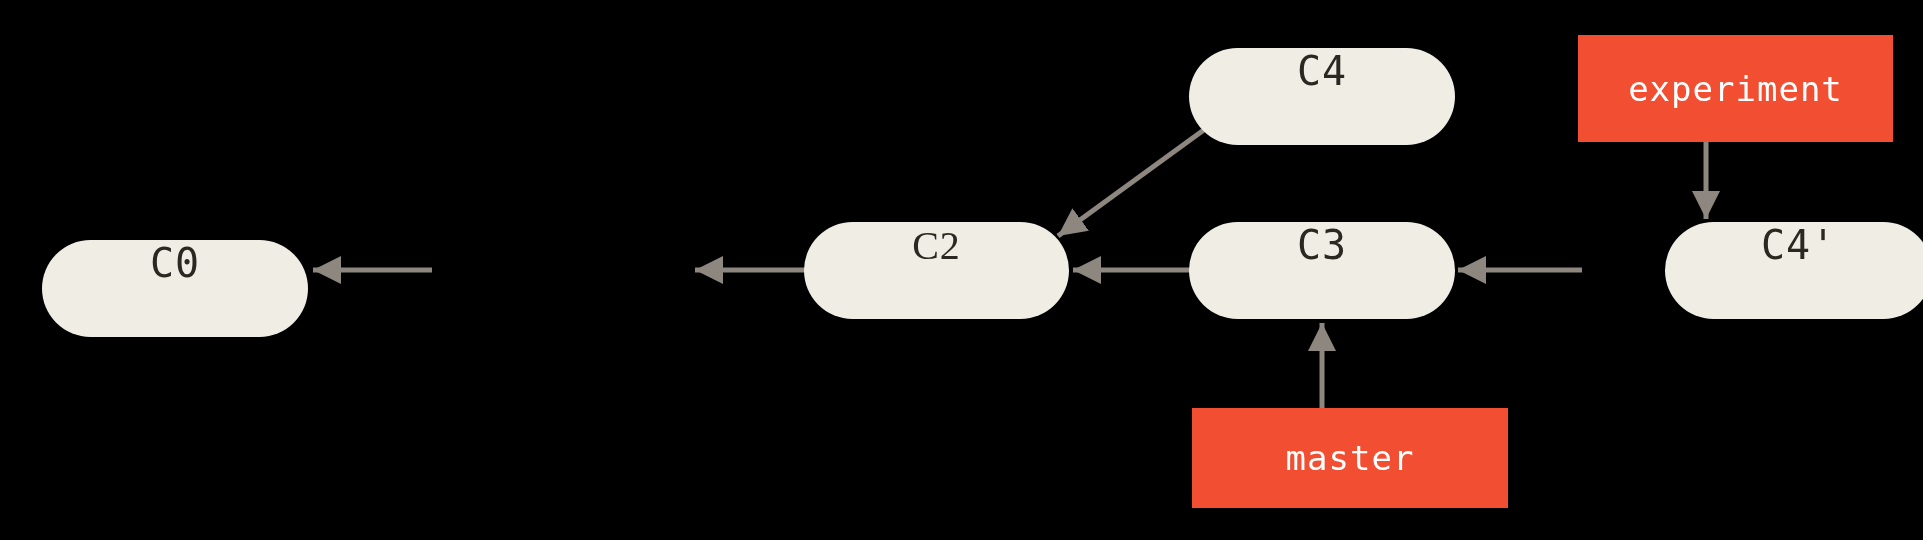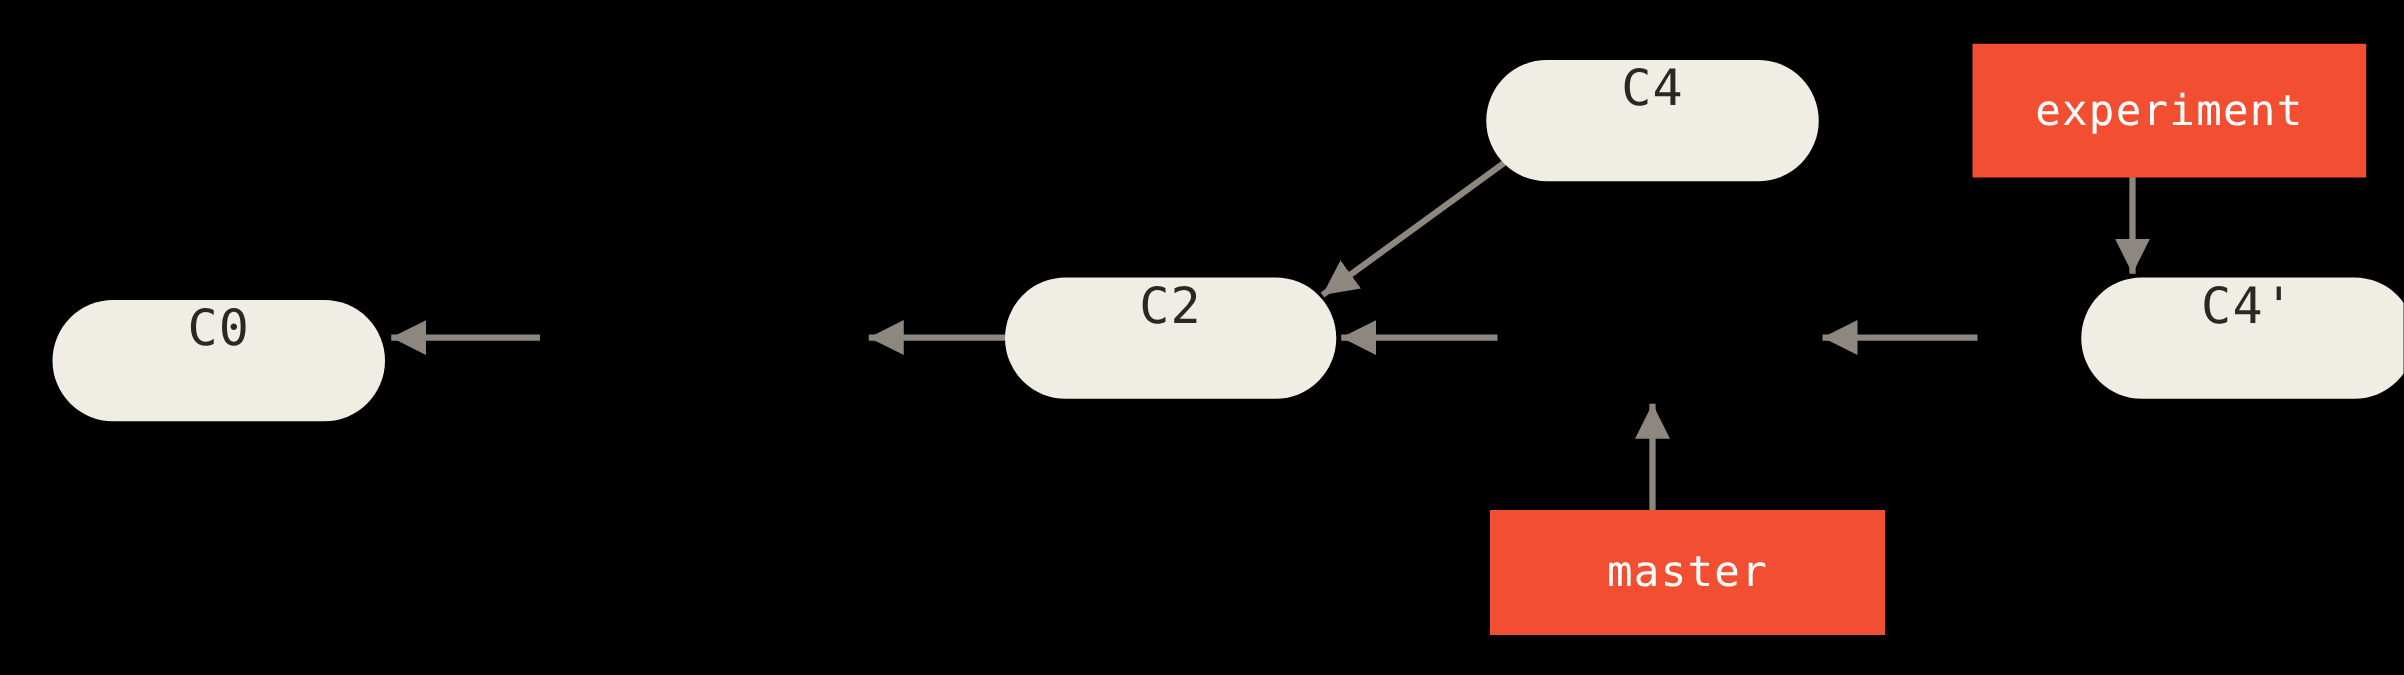--- a/index.html
+++ b/index.html
@@ -50,21 +50,21 @@
     color: var(--branch-text, #ffffff);
     display: flex;
     align-items: center;
     justify-content: center;
     font-size: 34px;
     letter-spacing: 1px;
   }
   
   #node-c0       { left: 42px;   top: 208px; width: 266px; margin-top: 32px; }
   #node-c1       { left: 423px;  top: 222px; width: 266px; }
-  #node-c2       { left: 804px;  top: 222px; width: 265px; }
+  #node-c2       { left: 804px;  top: 222px; width: 265px; font-family: Liberation Serif, serif; }
   #node-c3       { left: 1189px; top: 222px; width: 266px; }
   #node-c4       { left: 1189px; top: 48px;  width: 266px; }
   #node-c4prime  { left: 1665px; top: 222px; width: 267px; }
   #branch-experiment { left: 1578px; top: 35px;  width: 315px; height: 107px; }
   #branch-master     { left: 1192px; top: 408px; width: 316px; height: 100px; }
 </style>
 </head>
 <body>
 
 <div class="canvas">
@@ -83,20 +83,23 @@
     <line class="arrow-line" x1="1706" y1="140" x2="1706" y2="219" marker-end="url(#head)"></line>
     <line class="arrow-line" x1="1322" y1="409" x2="1322" y2="323" marker-end="url(#head)"></line>
   </svg>
 
   <div class="commit" id="node-c0">
     <span>C0</span>
   </div>
   <div class="commit" id="node-c2">
     <span>C2</span>
   </div>
+  <div class="commit" id="node-c3">
+    <span>C3</span>
+  </div>
   <div class="commit" id="node-c4">
     <span>C4</span>
   </div>
   <div class="commit" id="node-c4prime">
     <span>C4'</span>
   </div>
 
   <div class="branch" id="branch-master">
     <span>master</span>
   </div>

